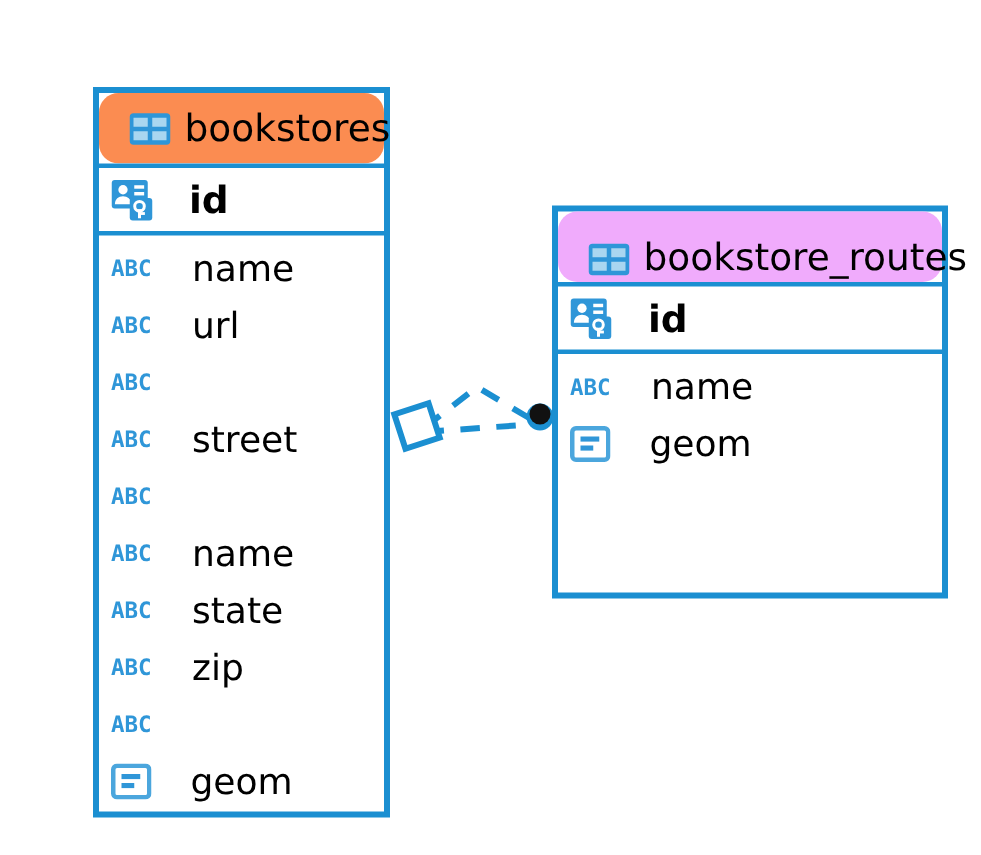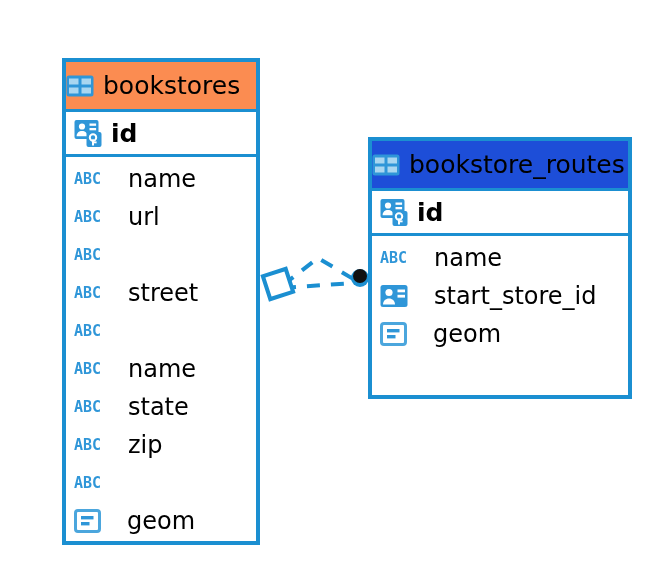--- a/index.html
+++ b/index.html
@@ -28,38 +28,39 @@
     box-sizing: border-box;
     border: 4px solid #1b8fd1;
     background: #ffffff;
   }
 
   .entity-header {
     box-sizing: border-box;
     display: flex;
     align-items: center;
     gap: 9px;
-    padding: 4px 8px 4px 0;
+    padding: 4px 8px 4px 20px;
     height: 47px;
+    border-radius: 13px;
   }
   .entity-header.accent-orange { background: #fb8c51; }
-  .entity-header.accent-grey   { background: #1d4ed8; }
+  .entity-header.accent-grey   { background: #f0abfc; align-items: flex-end; }
 
   .entity-title {
     font-size: 25px;
     color: #000000;
     line-height: 1;
     white-space: nowrap;
   }
 
   .pk-row {
     box-sizing: border-box;
     display: flex;
     align-items: center;
-    gap: 7px;
+    gap: 22px;
     height: 48px;
     padding: 0 8px;
     border-top: 3px solid #1b8fd1;
     border-bottom: 3px solid #1b8fd1;
     background: #ffffff;
   }
   .pk-label {
     font-size: 25px;
     font-weight: bold;
     color: #000000;
@@ -268,30 +269,20 @@
 
     <div class="fields">
 
       <div class="field-row">
         <svg class="icon icon-abc" viewBox="0 0 28 16">
           <text class="abc-text" x="0" y="13">ABC</text>
         </svg>
         <span class="field-label">name</span>
       </div>
 
-      <div class="field-row">
-        <svg class="icon icon-fk" viewBox="0 0 28 24">
-          <rect x="0.5" y="1" width="27" height="22" rx="2.5" fill="#2f96d8"></rect>
-          <circle cx="9" cy="8.5" r="3.6" fill="#ffffff"></circle>
-          <path d="M3 20.5c0-3.9 2.8-6.1 6-6.1s6 2.2 6 6.1z" fill="#ffffff"></path>
-          <rect x="17.5" y="5.5" width="7.5" height="2.8" fill="#ffffff"></rect>
-          <rect x="17.5" y="10.8" width="7.5" height="2.8" fill="#ffffff"></rect>
-        </svg>
-        <span class="field-label">start_store_id</span>
-      </div>
 
 
       <div class="field-row">
         <svg class="icon icon-geom" viewBox="0 0 27 24">
           <rect x="1.5" y="1.5" width="24" height="21" rx="2.5" fill="#ffffff" stroke="#4ba6dd" stroke-width="3"></rect>
           <rect x="7" y="7" width="12.5" height="3.4" fill="#2f96d8"></rect>
           <rect x="7" y="13" width="8.5" height="3.4" fill="#2f96d8"></rect>
         </svg>
         <span class="field-label">geom</span>
       </div>

